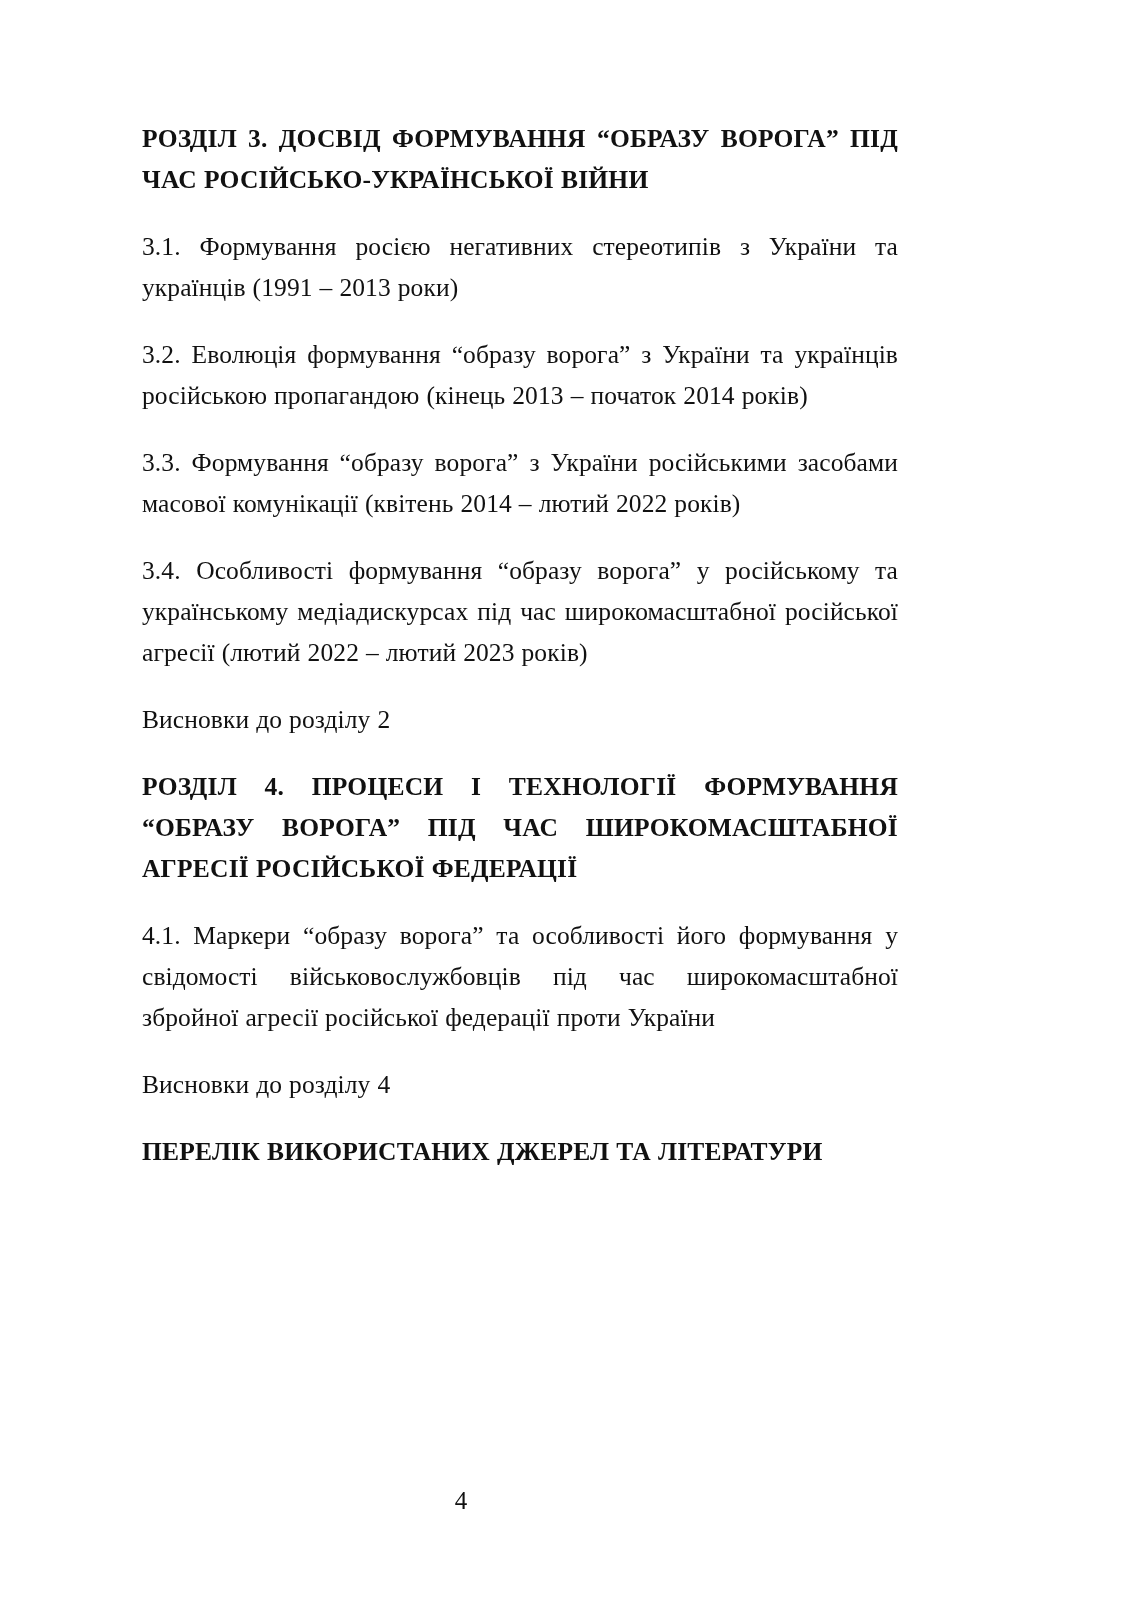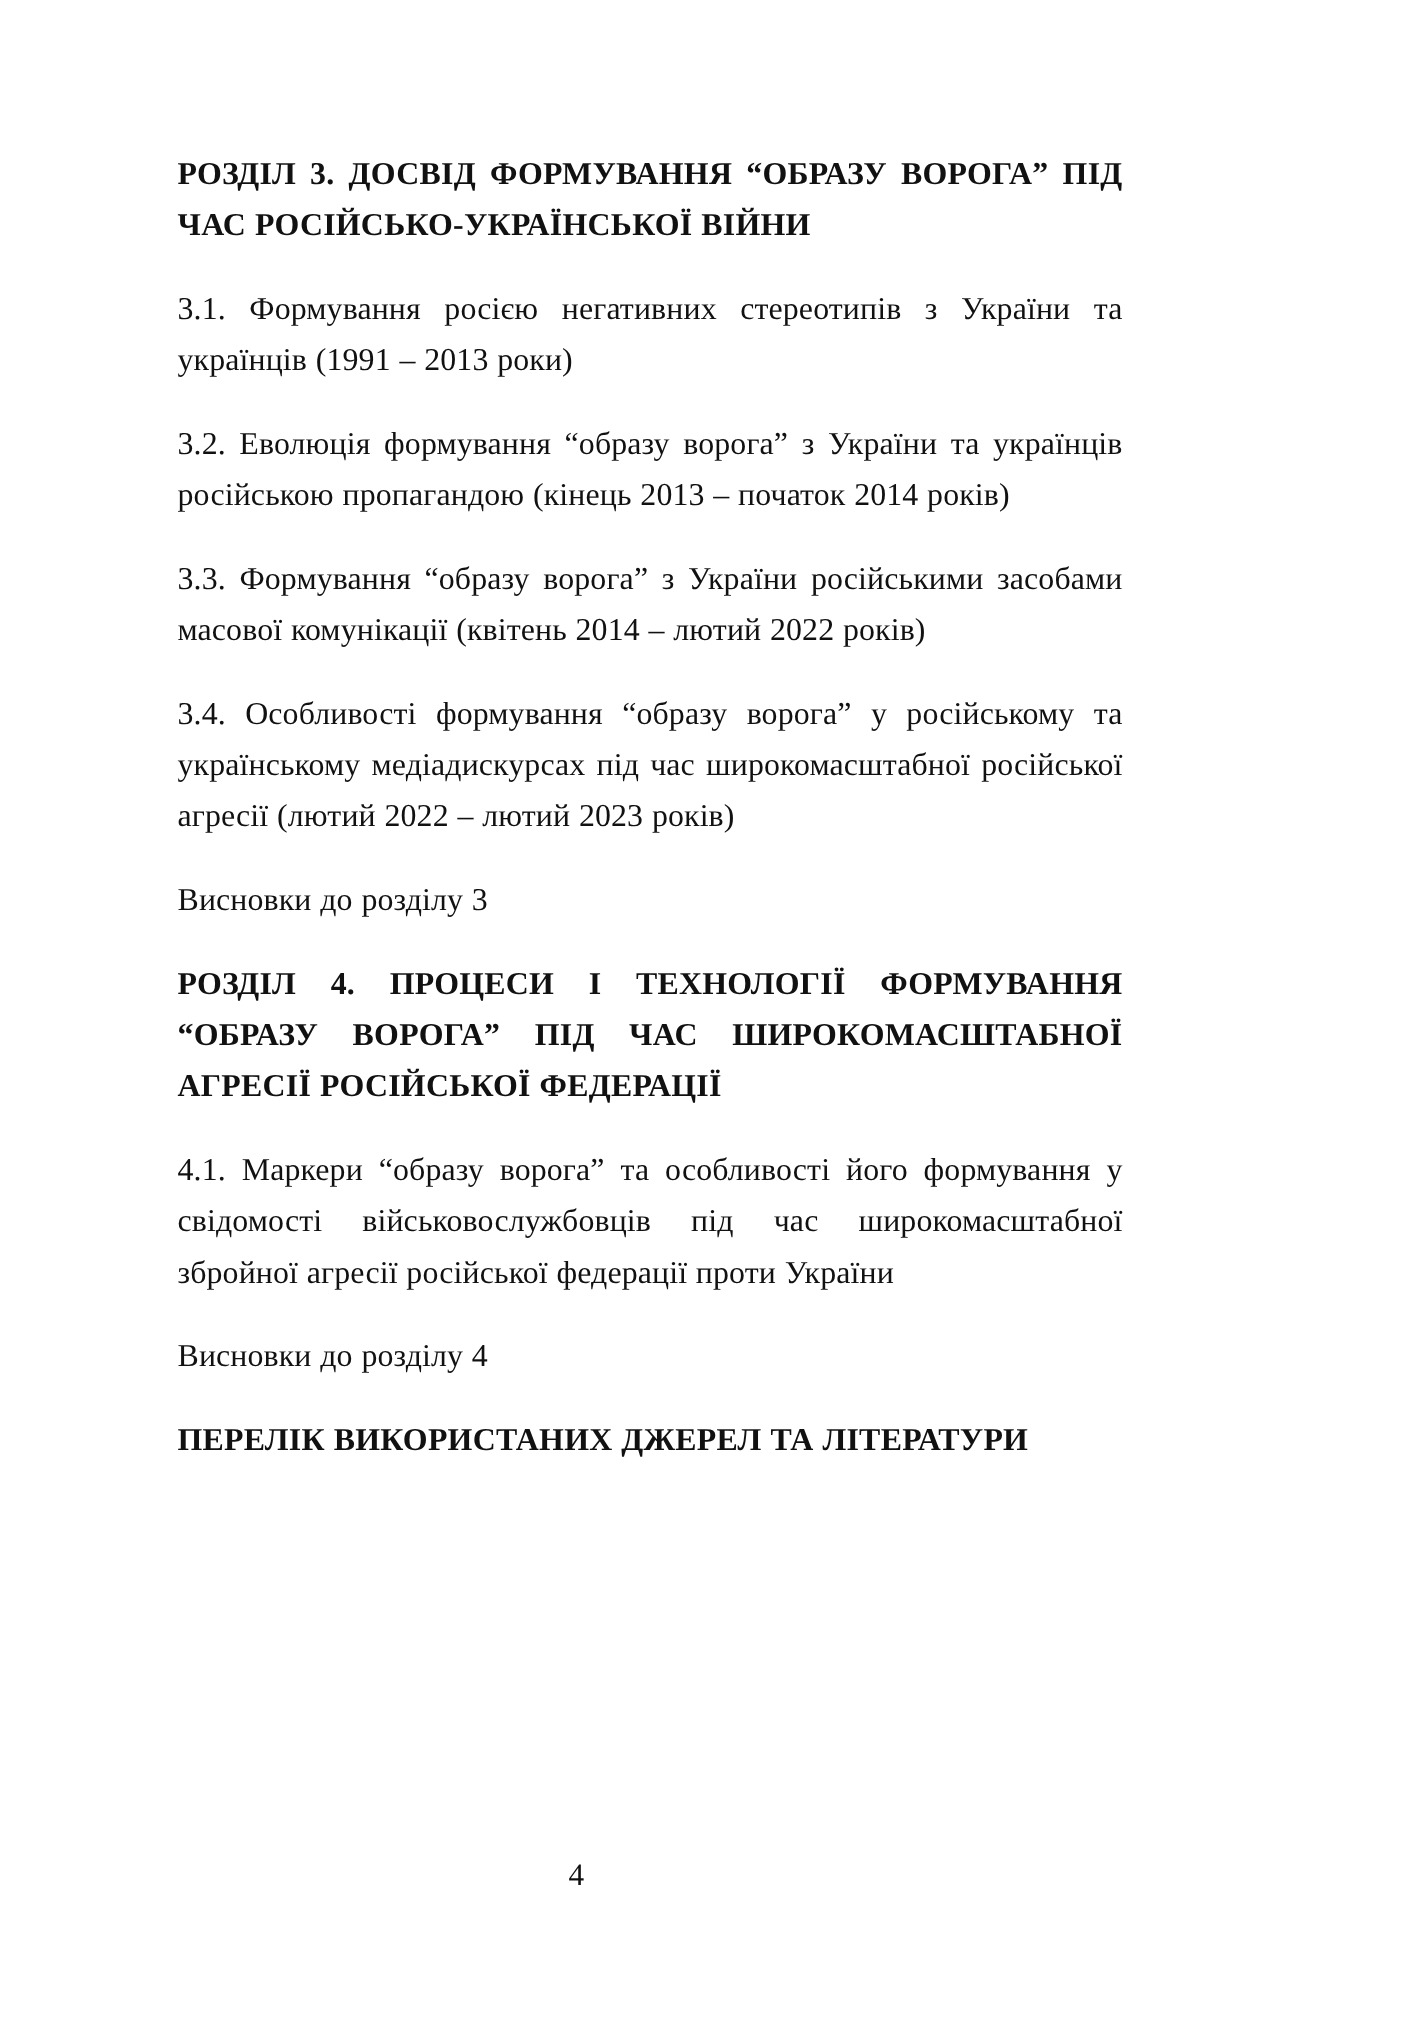--- a/index.html
+++ b/index.html
@@ -95,21 +95,21 @@
       </div>
       <div class="entry" data-lines="3">
         <div class="entry-body">3.3. Формування “образу ворога” з України російськими засобами масової комунікації (квітень 2014 – лютий 2022 років)</div>
         <div class="pageno">235</div>
       </div>
       <div class="entry" data-lines="3">
         <div class="entry-body">3.4. Особливості формування “образу ворога” у російському та українському медіадискурсах під час широкомасштабної російської агресії (лютий 2022 – лютий 2023 років)</div>
         <div class="pageno">178</div>
       </div>
       <div class="entry" data-lines="1">
-        <div class="entry-body">Висновки до розділу 3</div>
+        <div class="entry-body">Висновки до розділу 2</div>
         <div class="pageno">198</div>
       </div>
       <div class="entry bold" data-lines="3">
         <div class="entry-body">РОЗДІЛ 4. ПРОЦЕСИ І ТЕХНОЛОГІЇ ФОРМУВАННЯ “ОБРАЗУ ВОРОГА” ПІД ЧАС ШИРОКОМАСШТАБНОЇ АГРЕСІЇ РОСІЙСЬКОЇ ФЕДЕРАЦІЇ</div>
         <div class="pageno">201</div>
       </div>
       <div class="entry" data-lines="3">
         <div class="entry-body">4.1. Маркери “образу ворога” та особливості його формування у свідомості військовослужбовців під час широкомасштабної збройної агресії російської федерації проти України</div>
         <div class="pageno">201</div>
       </div>

